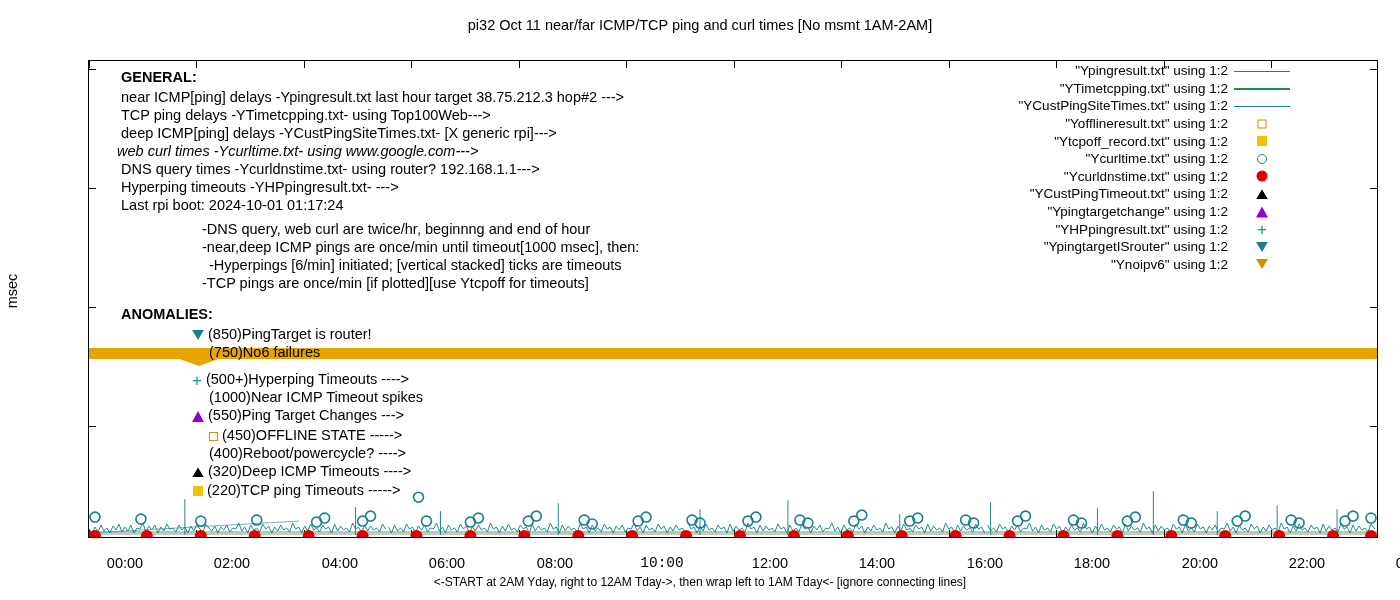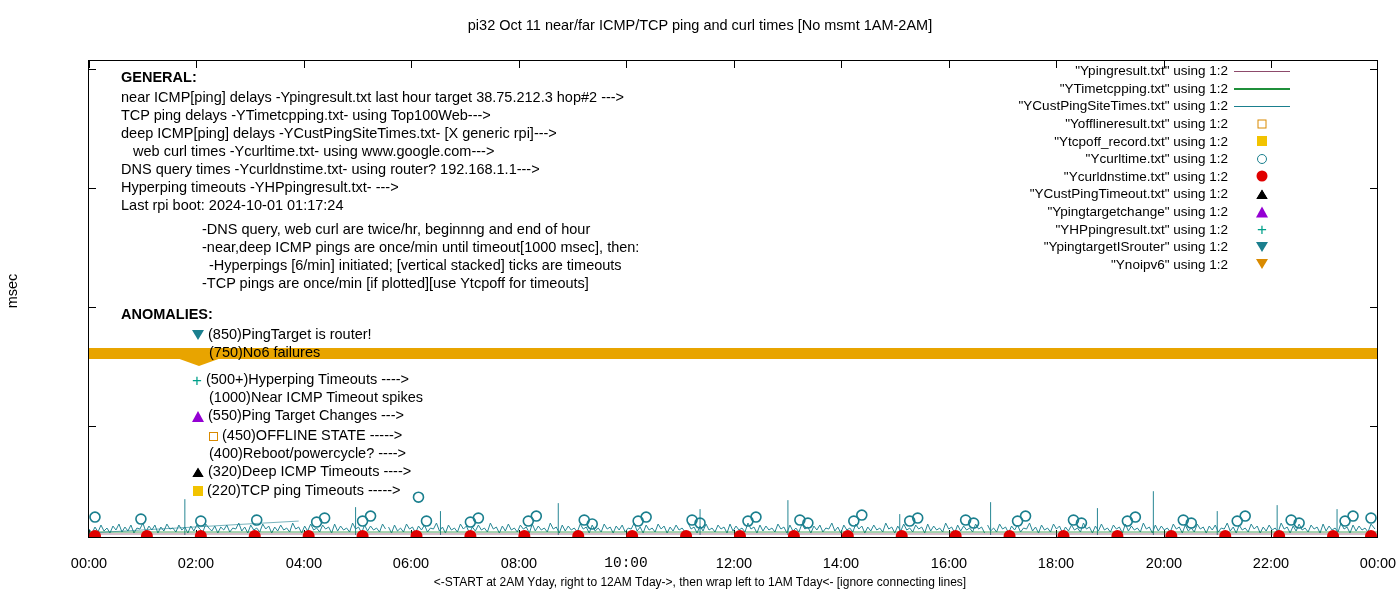--- a/index.html
+++ b/index.html
@@ -62,20 +62,21 @@
   .ytick-mark.r {
     left: auto;
     right: 0px;
   }
   .xtick-label {
     position: absolute;
     top: 555px;
     font-size: 14.5px;
     white-space: nowrap;
     transform: translateX(-50%);
+    margin-left: 36px;
   }
   .xtick-mark {
     position: absolute;
     bottom: 0px;
     width: 1px;
     height: 7px;
     background: #000;
   }
   .xtick-mark.t {
     bottom: auto;
@@ -384,21 +385,21 @@
         <circle cx="1192" cy="477" r="6"></circle>
         <circle cx="1246" cy="477" r="6"></circle>
         <circle cx="1284" cy="477" r="6"></circle>
       </g>
     </svg>
 
     <div class="ann bold" style="left:32px; top:8px;">GENERAL:</div>
     <div class="ann" style="left:32px; top:28px;">near ICMP[ping] delays -Ypingresult.txt last hour target 38.75.212.3 hop#2 ---&gt;</div>
     <div class="ann" style="left:32px; top:46px;">TCP ping delays -YTimetcpping.txt- using Top100Web---&gt;</div>
     <div class="ann" style="left:32px; top:64px;">deep ICMP[ping] delays -YCustPingSiteTimes.txt- [X generic rpi]---&gt;</div>
-    <div class="ann" style="left:44px; top:82px;">web curl times -Ycurltime.txt- using www.google.com---&gt;</div>
+    <div class="ann" style="left:28px; top:82px;font-style:italic;">web curl times -Ycurltime.txt- using www.google.com---&gt;</div>
     <div class="ann" style="left:32px; top:100px;">DNS query times -Ycurldnstime.txt- using router? 192.168.1.1---&gt;</div>
     <div class="ann" style="left:32px; top:118px;">Hyperping timeouts -YHPpingresult.txt- ---&gt;</div>
     <div class="ann" style="left:32px; top:136px;">Last rpi boot: 2024-10-01 01:17:24</div>
 
     <div class="ann" style="left:113px; top:160px;">-DNS query, web curl are twice/hr, beginnng and end of hour</div>
     <div class="ann" style="left:113px; top:178px;">-near,deep ICMP pings are once/min until timeout[1000 msec], then:</div>
     <div class="ann" style="left:120px; top:196px;">-Hyperpings [6/min] initiated; [vertical stacked] ticks are timeouts</div>
     <div class="ann" style="left:113px; top:214px;">-TCP pings are once/min [if plotted][use Ytcpoff for timeouts]</div>
 
     <div class="ann bold" style="left:32px; top:245px;">ANOMALIES:</div>

